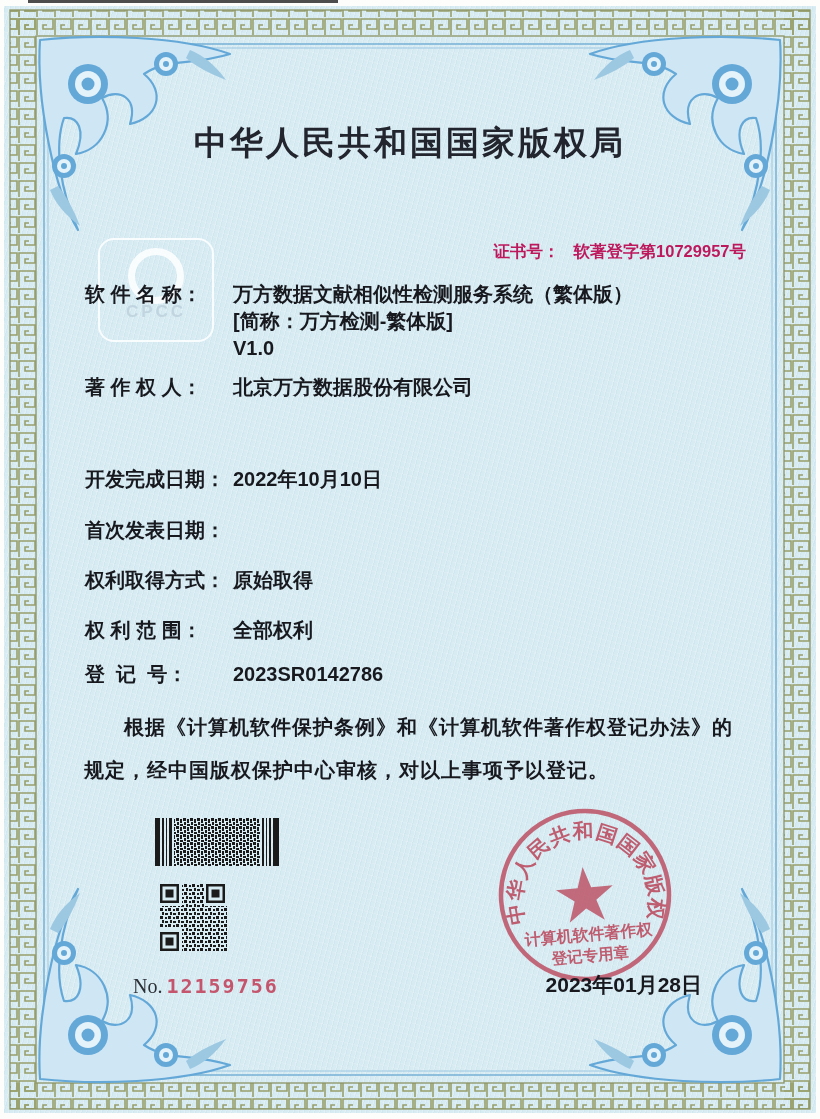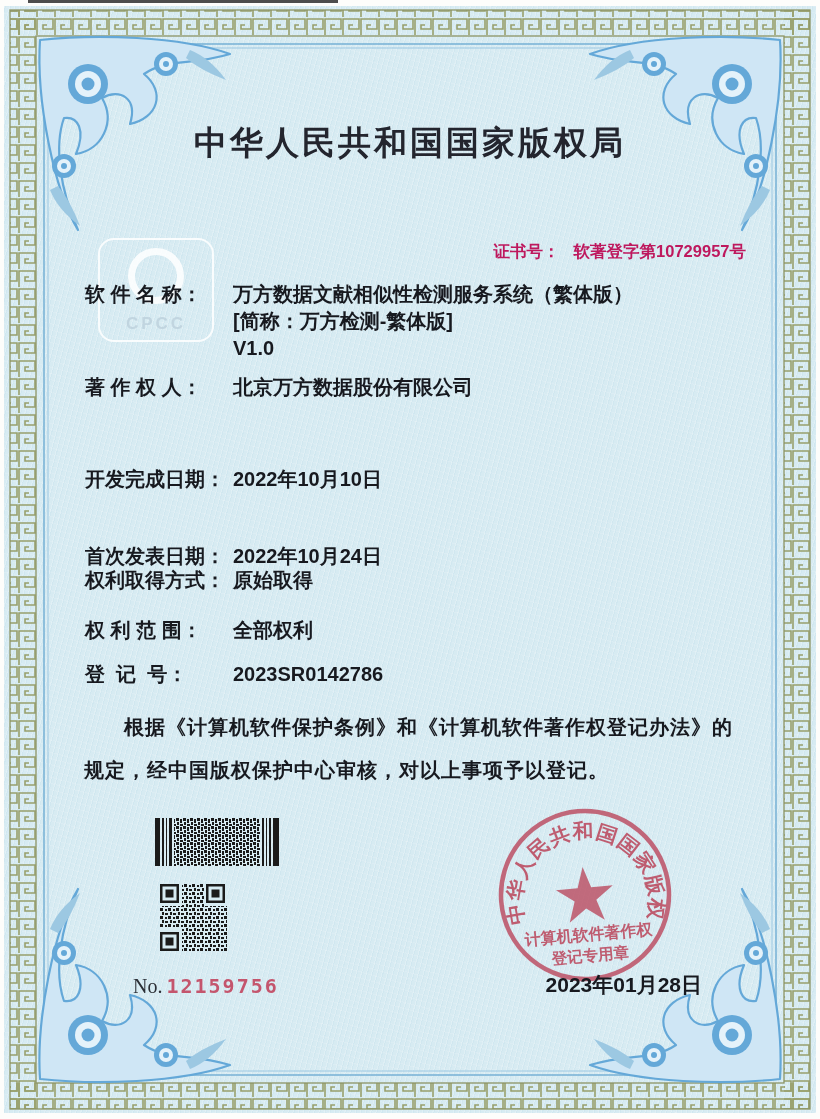--- a/index.html
+++ b/index.html
@@ -17,21 +17,21 @@
              font-size:33px;font-weight:700;letter-spacing:3px;color:#23252e;}
   .certtitle{position:absolute;left:0;top:170px;width:820px;text-align:center;
              font-size:42px;font-weight:700;letter-spacing:1px;color:#1d1f28;}
   .certno{position:absolute;top:241px;right:74px;font-size:16.5px;font-weight:700;color:#be185d;}
   .certno .lbl{margin-right:14px;}
 
   .row{position:absolute;left:85px;display:flex;align-items:flex-start;
        font-size:20px;font-weight:700;color:#17191f;white-space:pre;}
   .row .flabel{width:148px;flex:0 0 148px;}
   .row .fvalue{line-height:27px;}
-  .r0{top:281px;} .r1{top:374px;} .r2{top:466px;align-items:center;} .r3{top:543px;}
+  .r0{top:281px;} .r1{top:374px;} .r2{top:466px;align-items:center;} .r3{top:517px;}
   .r4{top:567px;} .r5{top:617px;} .r6{top:661px;}
 
   .statement{position:absolute;left:84px;top:706px;width:672px;font-size:20px;font-weight:700;
              line-height:43px;letter-spacing:1px;color:#17191f;}
   .statement .l1{display:block;text-indent:2em;}
   .statement .l2{display:block;}
 
   .barcode{position:absolute;left:155px;top:818px;}
   .qrcode{position:absolute;left:160px;top:884px;}
 
@@ -40,21 +40,21 @@
   .serialrow .num{font-family:"DejaVu Sans Mono",monospace;letter-spacing:2px;color:#c4556d;font-weight:700;}
 
   .sealwrap{position:absolute;left:489px;top:799px;width:192px;height:192px;mix-blend-mode:multiply;opacity:.95;}
   .issuedate{position:absolute;left:468px;top:971px;width:234px;text-align:right;
              font-size:21px;font-weight:700;color:#17191f;}
 
   .watermark{position:absolute;left:98px;top:238px;width:112px;height:100px;z-index:1;
              border:2.5px solid rgba(255,255,255,.85);border-radius:16px;}
   .watermark .ring{position:absolute;left:28px;top:8px;width:42px;height:42px;border-radius:50%;
                    border:7px solid rgba(255,255,255,.85);}
-  .watermark .wmtext{position:absolute;left:0;bottom:6px;width:100%;text-align:center;
+  .watermark .wmtext{position:absolute;left:0;bottom:18px;width:100%;text-align:center;
                      color:rgba(186,206,217,.75);font-size:17px;font-weight:700;letter-spacing:3px;}
 </style>
 </head>
 <body>
 
 <div class="stage">
   <div class="cert"></div>
   <div class="scanline"></div>
 
   <svg class="frame" viewBox="0 0 820 1119">
@@ -136,21 +136,20 @@
     <div class="row r1">
       <span class="flabel">著 作 权 人：</span>
       <span class="fvalue">北京万方数据股份有限公司</span>
     </div>
     <div class="row r2">
       <span class="flabel">开发完成日期：</span>
       <span class="fvalue">2022年10月10日</span>
     </div>
     <div class="row r3">
       <span class="flabel">首次发表日期：</span>
-      <span class="fvalue">2022年10月24日</span>
     </div>
     <div class="row r5">
       <span class="flabel">权 利 范 围：</span>
       <span class="fvalue">全部权利</span>
     </div>
     <div class="row r4">
       <span class="flabel">权利取得方式：</span>
       <span class="fvalue">原始取得</span>
     </div>
     <div class="row r6">

